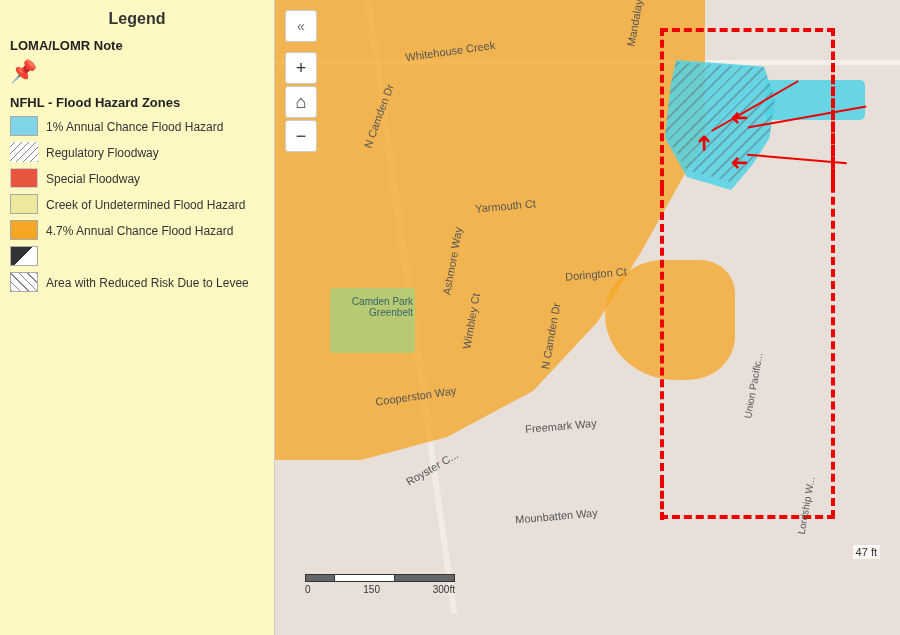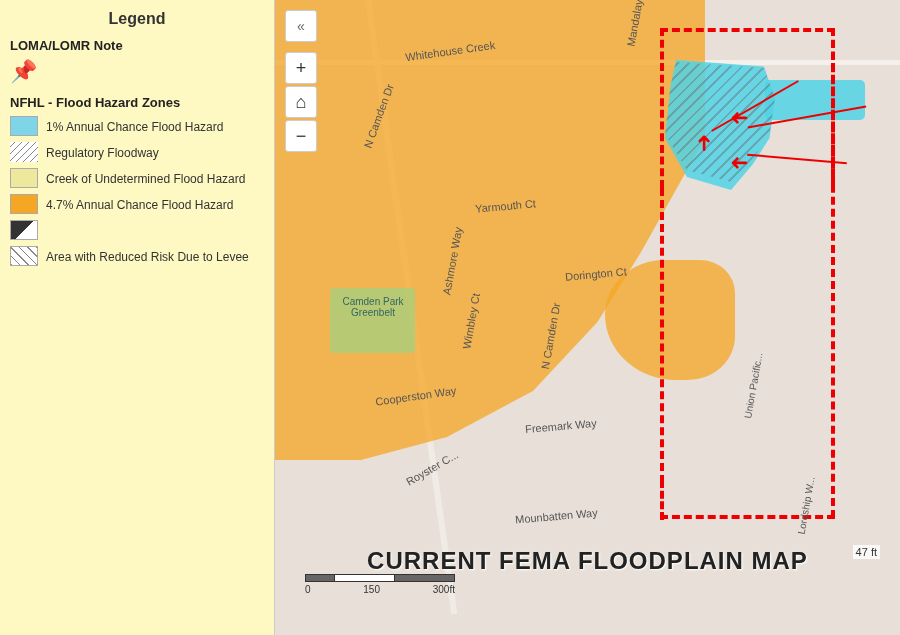--- a/index.html
+++ b/index.html
@@ -276,21 +276,21 @@
     .park-area {
       position: absolute;
       background: rgba(160,210,130,0.7);
       border-radius: 4px;
     }
 
     .park-label {
       position: absolute;
       font-size: 10px;
       color: #366;
-      text-align: center;
+      text-align: right;
       z-index: 6;
     }
   </style>
 </head>
 <body>
 
 <div id="app-container">
 
   <div id="legend-panel">
     <div id="legend-title">Legend</div>
@@ -305,20 +305,24 @@
     <div class="legend-item">
       <div class="legend-icon icon-1pct"></div>
       <span class="legend-label">1% Annual Chance Flood Hazard</span>
     </div>
 
     <div class="legend-item">
       <div class="legend-icon hatch-diagonal"></div>
       <span class="legend-label">Regulatory Floodway</span>
     </div>
 
+    <div class="legend-item">
+      <div class="legend-icon hatch-special"></div>
+      <span class="legend-label">Special Floodway</span>
+    </div>
 
     <div class="legend-item">
       <div class="legend-icon icon-undetermined"></div>
       <span class="legend-label">Creek of Undetermined Flood Hazard</span>
     </div>
 
     <div class="legend-item">
       <div class="legend-icon icon-02pct"></div>
       <span class="legend-label">4.7% Annual Chance Flood Hazard</span>
     </div>
@@ -380,21 +384,20 @@
     <div class="map-label" style="top:315px; left:168px; transform: rotate(-80deg);">Wimbley Ct</div>
     <div class="map-label" style="top:330px; left:242px; transform: rotate(-80deg);">N Camden Dr</div>
     <div class="map-label" style="top:390px; left:100px; transform: rotate(-8deg);">Cooperston Way</div>
     <div class="map-label" style="top:420px; left:250px; transform: rotate(-5deg);">Freemark Way</div>
     <div class="map-label" style="top:462px; left:128px; transform: rotate(-30deg);">Royster C...</div>
     <div class="map-label" style="top:510px; left:240px; transform: rotate(-5deg);">Mounbatten Way</div>
     <div class="map-label" style="top:10px; left:330px; transform: rotate(-80deg);">Mandalay Ct</div>
     <div class="map-label" style="top:380px; left:445px; transform: rotate(-80deg); font-size:10px;">Union Pacific...</div>
     <div class="map-label" style="top:500px; left:502px; transform: rotate(-80deg); font-size:10px;">Lordship W...</div>
 
-    <div id="map-title">CURRENT FEMA FLOODPLAIN  MAP</div>
 
     <div class="marker-label" style="right:20px; top:545px;">47 ft</div>
 
     <div id="scale-bar">
       <div class="scale-line">
         <div class="scale-segment" style="width:30px; background:#666; border-color:#333;"></div>
         <div class="scale-segment" style="width:60px; background:#fff; border-color:#333; border-left:none;"></div>
         <div class="scale-segment" style="width:60px; background:#666; border-color:#333; border-left:none;"></div>
       </div>
       <div style="display:flex; justify-content:space-between; width:150px;">

